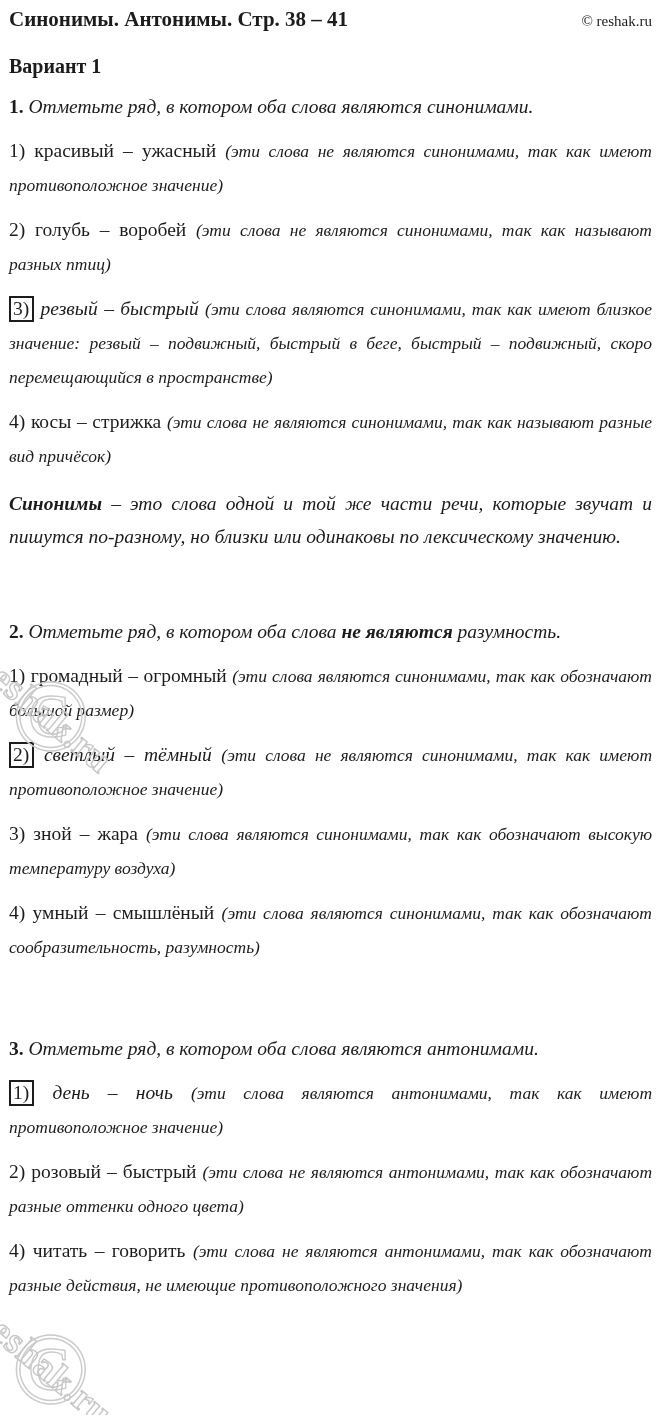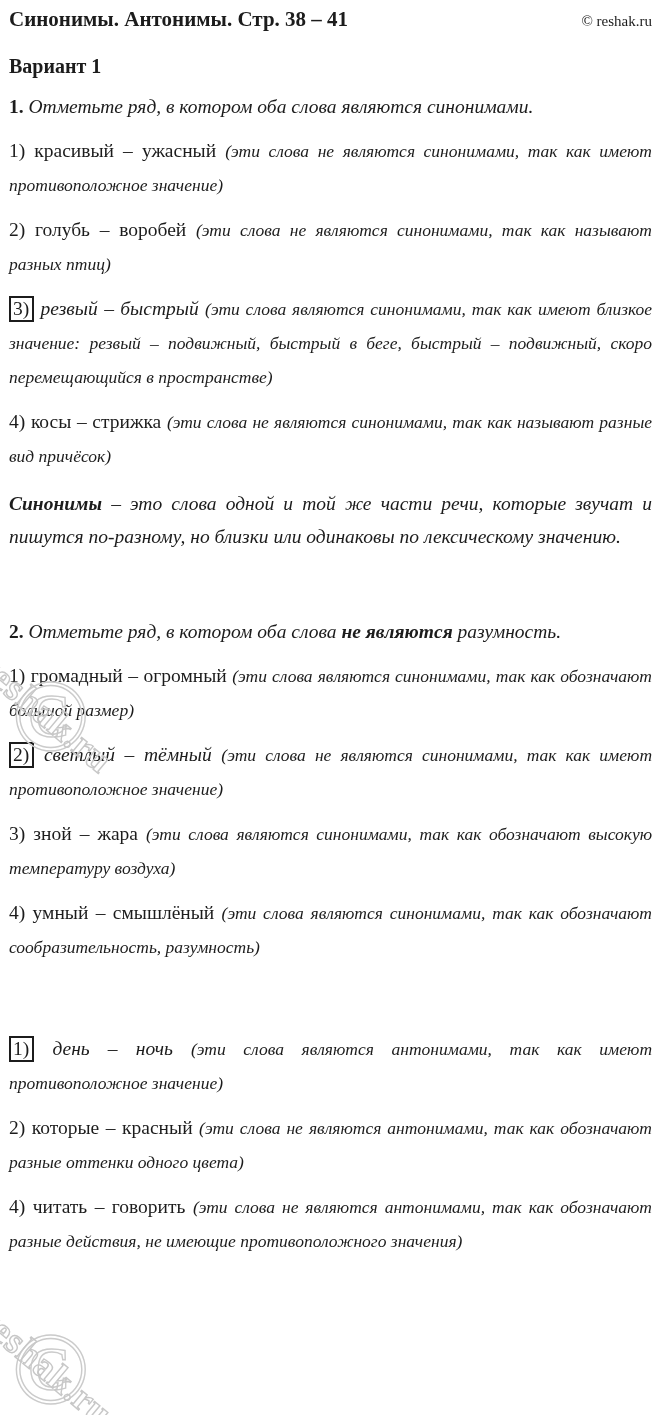--- a/index.html
+++ b/index.html
@@ -115,28 +115,32 @@
       <span class="note">(эти слова являются синонимами, так как обозначают высокую температуру воздуха)</span>
     </p>
     <p class="item">
       <span class="num">4)</span>
       <span class="pair">умный – смышлёный</span>
       <span class="note">(эти слова являются синонимами, так как обозначают сообразительность, разумность)</span>
     </p>
   </section>
 
   <section class="question question-3">
+    <p class="prompt">
+      <span class="q-num">3.</span>
+      <span class="q-italic">Отметьте ряд, в котором оба слова являются антонимами.</span><span class="q-bold-italic"></span><span class="q-italic"></span>
+    </p>
     <p class="item">
       <span class="num boxed">1)</span>
       <span class="pair selected">день – ночь</span>
       <span class="note">(эти слова являются антонимами, так как имеют противоположное значение)</span>
     </p>
     <p class="item">
       <span class="num">2)</span>
-      <span class="pair">которые – красный</span>
+      <span class="pair">розовый – быстрый</span>
       <span class="note">(эти слова не являются антонимами, так как обозначают разные оттенки одного цвета)</span>
     </p>
     <p class="item">
       <span class="num">4)</span>
       <span class="pair">читать – говорить</span>
       <span class="note">(эти слова не являются антонимами, так как обозначают разные действия, не имеющие противоположного значения)</span>
     </p>
   </section>
 
 </div>

